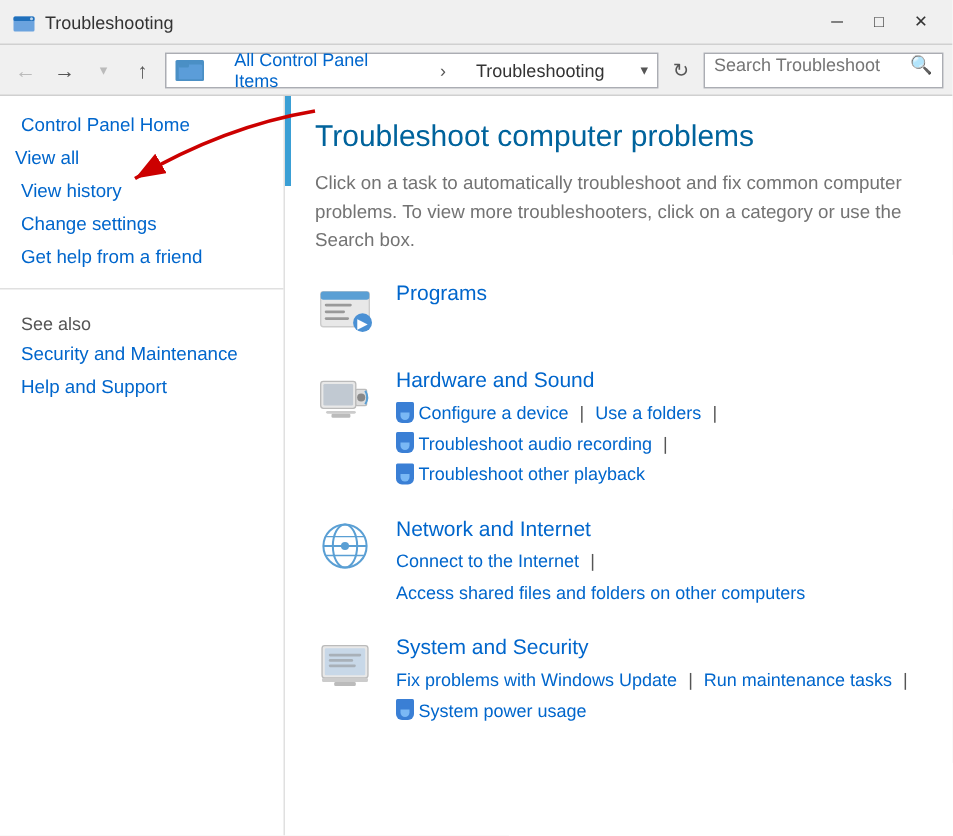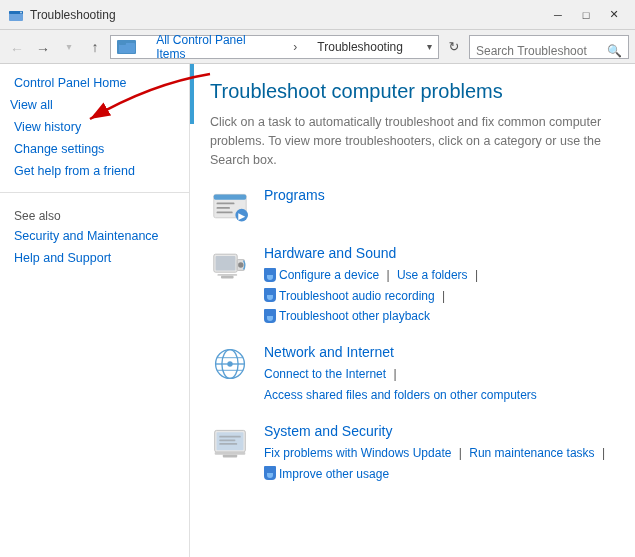--- a/index.html
+++ b/index.html
@@ -112,21 +112,21 @@
       display: flex;
       align-items: center;
       justify-content: center;
     }
     .search-box {
       height: 24px;
       width: 160px;
       border: 1px solid #abadb3;
       background: white;
       display: flex;
-      align-items: flex-end;
+      align-items: flex-start;
       padding: 0 6px;
     }
     .search-input {
       border: none;
       outline: none;
       font-size: 12px;
       color: #999;
       width: 100%;
       background: transparent;
     }
@@ -402,21 +402,21 @@
         </svg>
       </div>
       <div class="category-info">
         <a class="category-name">System and Security</a>
         <div class="category-links">
           <a class="cat-link">Fix problems with Windows Update</a>
           <span class="separator">|</span>
           <a class="cat-link">Run maintenance tasks</a>
           <span class="separator">|</span>
           <br>
-          <span class="shield-icon-small"></span><a class="cat-link">Improve other usage</a>
+          <span class="shield-icon-small"></span><a class="cat-link">System power usage</a>
         </div>
       </div>
     </div>
   </div>
 </div>
 
 <svg style="position:fixed;top:64px;left:30px;pointer-events:none;z-index:100;" width="200" height="80" viewBox="0 0 200 80">
   <path d="M 180 10 Q 120 20 60 55" stroke="#cc0000" stroke-width="2.5" fill="none" marker-end="url(#arrowhead)"></path>
   <defs>
     <marker id="arrowhead" markerWidth="8" markerHeight="6" refX="8" refY="3" orient="auto">

